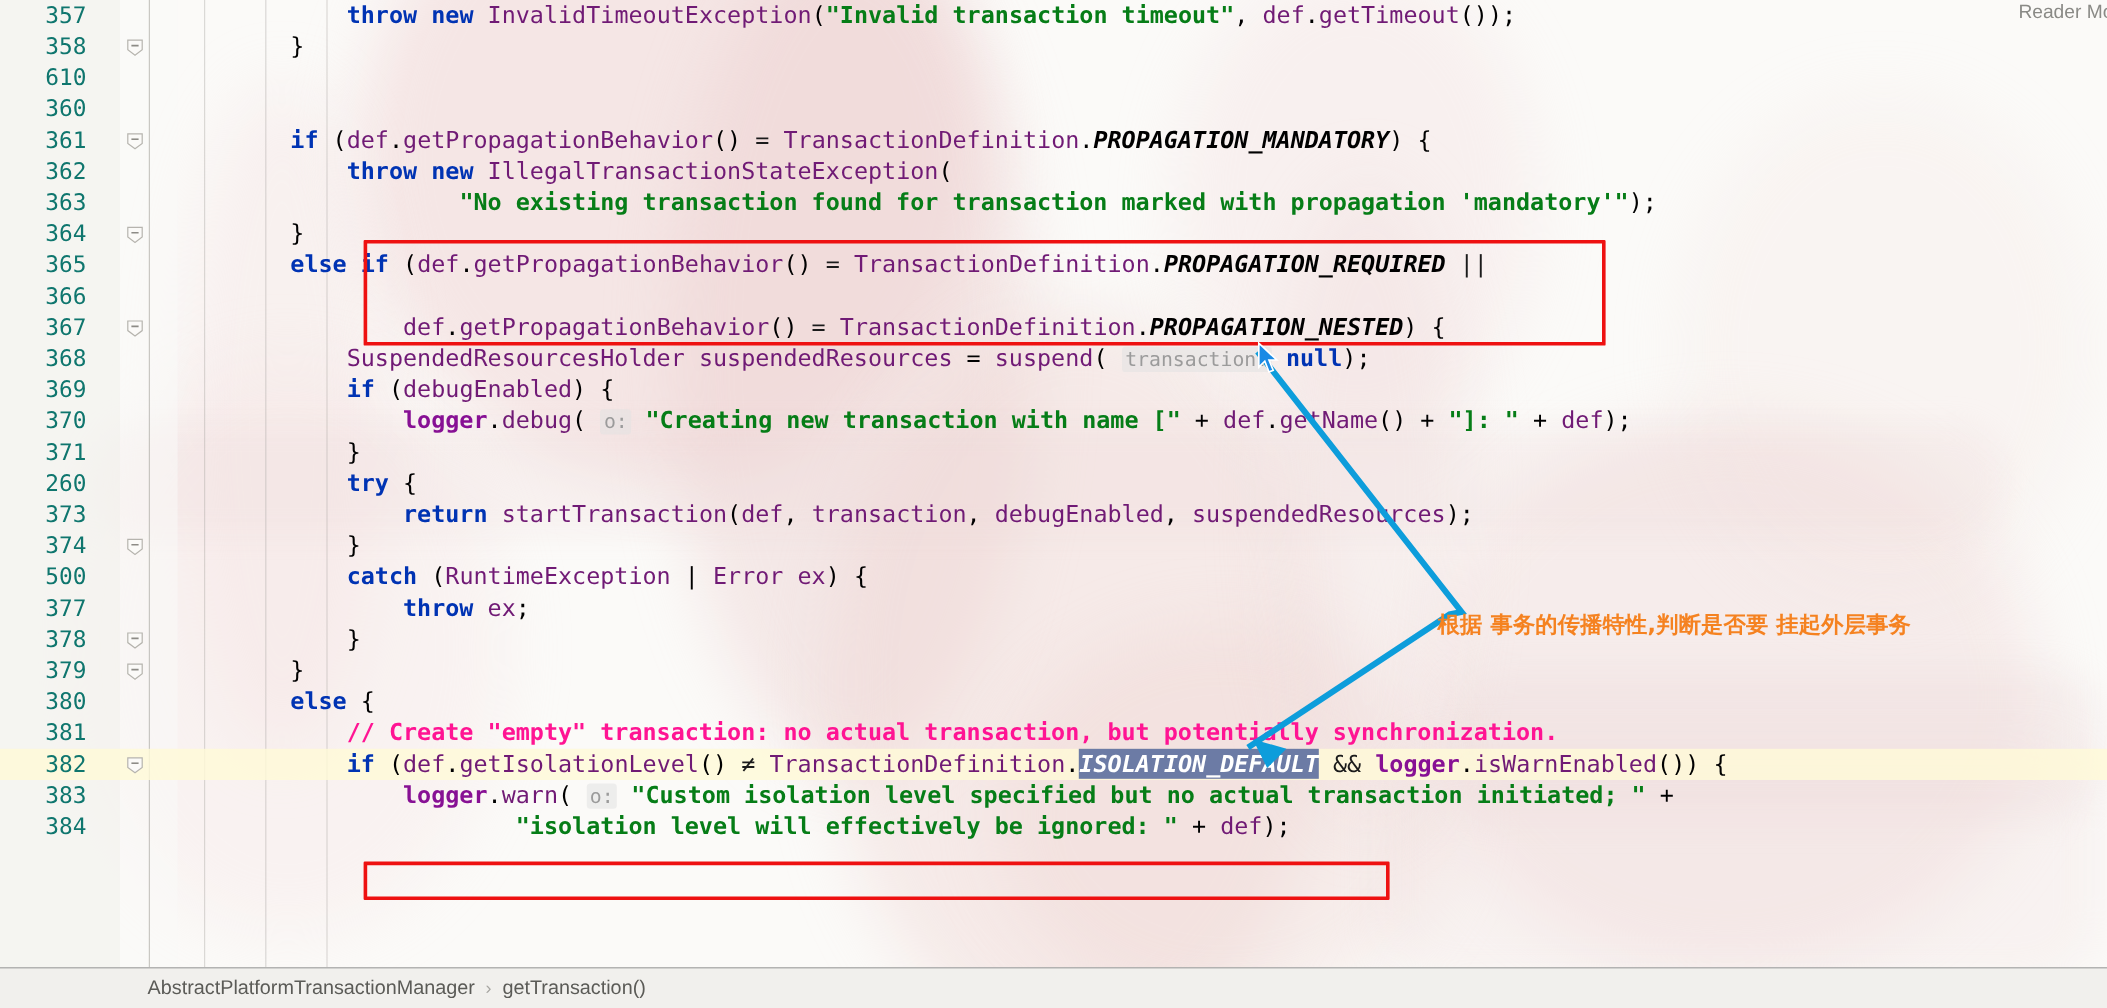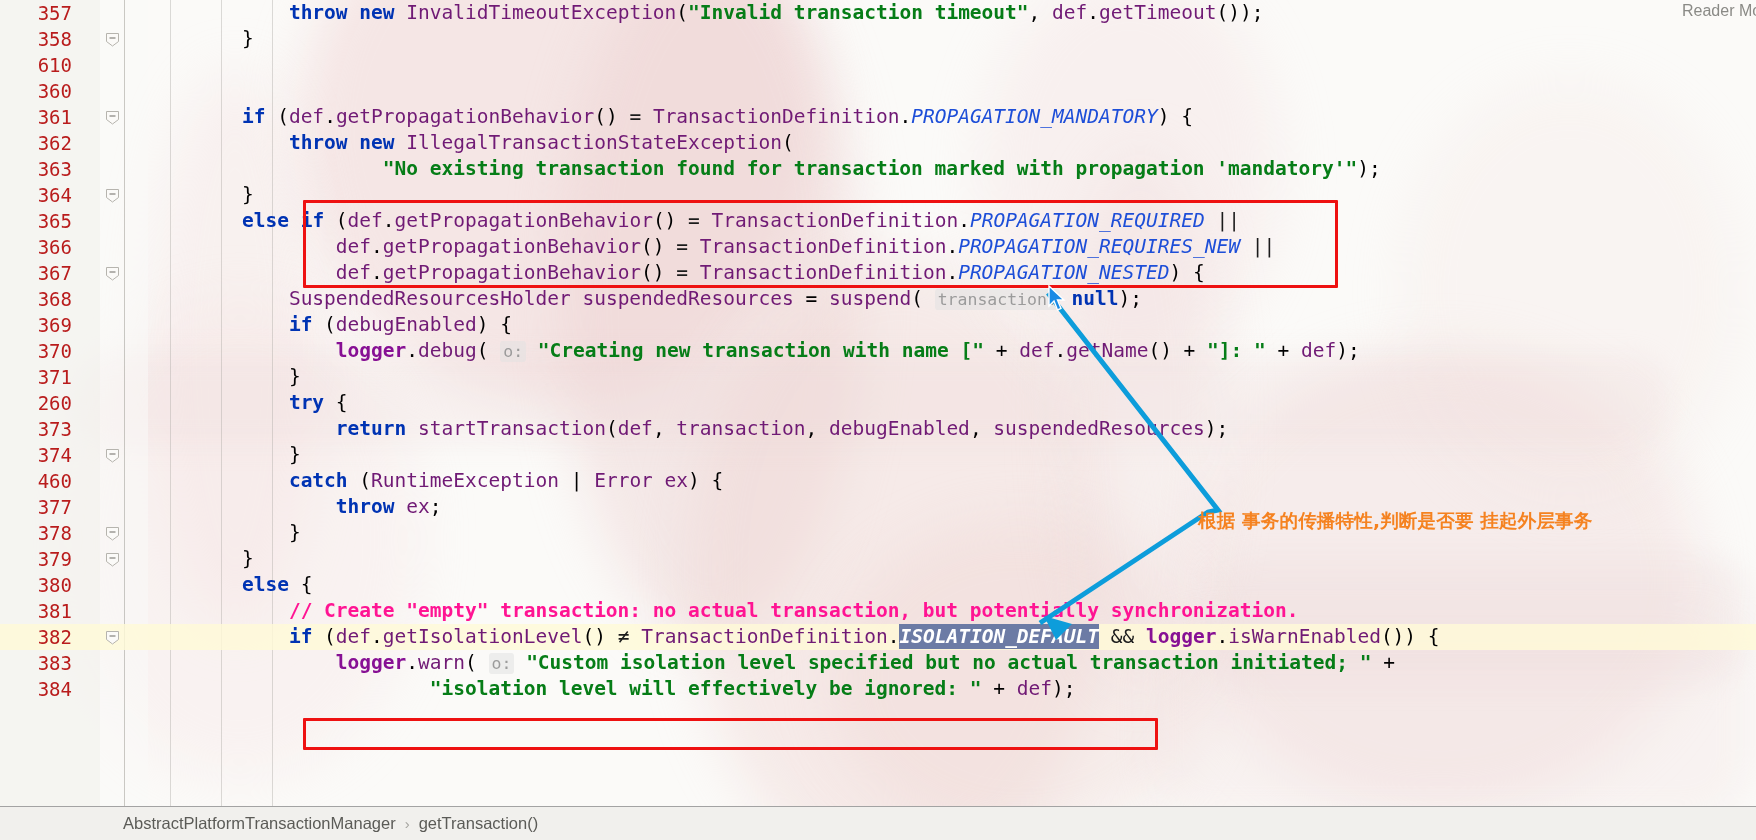--- a/index.html
+++ b/index.html
@@ -95,21 +95,21 @@
     left: 0; top: 0;
     width: 1756px; height: 26px;
     background: rgba(255,250,215,0.80);
     z-index: -1;
   }
   .lineno {
     position: absolute;
     left: 0; top: 0;
     width: 72px;
     text-align: right;
-    color: #b91c1c;
+    color: #0f766e;
     font-family: "DejaVu Sans Mono", "Liberation Mono", monospace;
     font-size: 19px;
   }
   .code {
     position: absolute;
     left: 148px; top: 0;
   }
 
   
   .fold-marker {
@@ -118,21 +118,21 @@
     width: 15px; height: 15px;
     top: 6px;
   }
   .fold-marker svg { display: block; }
 
   
   .kw      { color: #0033b3; font-weight: bold; text-align: right; }
   .ident   { color: #701a75; }
   .str     { color: #067d17; font-weight: bold; }
   .cmt     { color: #ff1493; font-weight: bold; }
-  .stat    { color: #1d4ed8; font-style: italic; font-weight: normal; }
+  .stat    { color: #000000; font-style: italic; font-weight: bold; }
   .fld     { color: #871094; font-weight: bold; }
   .op      { color: #1b1b1b; }
   .hintbg  {
     background: rgba(226,226,226,0.55);
     border-radius: 3px;
     padding: 1px 3px;
     color: #9b9b9b;
     font-size: 16.5px;
   }
   .selbox {
@@ -261,36 +261,36 @@
               <path d="M1.5,1.5 H13.5 V9.5 L7.5,14 L1.5,9.5 Z" fill="#fbfaf8" stroke="#b6b4ae" stroke-width="1"></path>
               <line x1="4.5" y1="6" x2="10.5" y2="6" stroke="#8d8b86" stroke-width="1.3"></line>
             </svg></span><span class="code">        <span class="kw">if</span> (<span class="ident">def</span>.<span class="ident">getPropagationBehavior</span>() <span class="op">=</span> <span class="ident">TransactionDefinition</span>.<span class="stat">PROPAGATION_MANDATORY</span>) {</span></div>
         <div class="row"><span class="lineno">362</span><span class="code">            <span class="kw">throw</span> <span class="kw">new</span> <span class="ident">IllegalTransactionStateException</span>(</span></div>
         <div class="row"><span class="lineno">363</span><span class="code">                    <span class="str">"No existing transaction found for transaction marked with propagation 'mandatory'"</span>);</span></div>
         <div class="row"><span class="lineno">364</span><span class="fold-marker"><svg width="15" height="15" viewBox="0 0 15 15">
               <path d="M1.5,1.5 H13.5 V9.5 L7.5,14 L1.5,9.5 Z" fill="#fbfaf8" stroke="#b6b4ae" stroke-width="1"></path>
               <line x1="4.5" y1="6" x2="10.5" y2="6" stroke="#8d8b86" stroke-width="1.3"></line>
             </svg></span><span class="code">        }</span></div>
         <div class="row"><span class="lineno">365</span><span class="code">        <span class="kw">else</span> <span class="kw">if</span> (<span class="ident">def</span>.<span class="ident">getPropagationBehavior</span>() <span class="op">=</span> <span class="ident">TransactionDefinition</span>.<span class="stat">PROPAGATION_REQUIRED</span> <span class="op">||</span></span></div>
-        <div class="row"><span class="lineno">366</span><span class="code">                <span class="ident">def</span>.<span class="ident">getPropagationBehavior</span>() <span class="op">=</span> <span class="ident">TransactionDefinition</span>.<span class="stat">PROPAGATION_REQUIRES_NEW</span> <span class="op">||</span></span></div>
+        <div class="row"><span class="lineno">366</span></div>
         <div class="row"><span class="lineno">367</span><span class="fold-marker"><svg width="15" height="15" viewBox="0 0 15 15">
               <path d="M1.5,1.5 H13.5 V9.5 L7.5,14 L1.5,9.5 Z" fill="#fbfaf8" stroke="#b6b4ae" stroke-width="1"></path>
               <line x1="4.5" y1="6" x2="10.5" y2="6" stroke="#8d8b86" stroke-width="1.3"></line>
             </svg></span><span class="code">                <span class="ident">def</span>.<span class="ident">getPropagationBehavior</span>() <span class="op">=</span> <span class="ident">TransactionDefinition</span>.<span class="stat">PROPAGATION_NESTED</span>) {</span></div>
         <div class="row"><span class="lineno">368</span><span class="code">            <span class="ident">SuspendedResourcesHolder</span> <span class="ident">suspendedResources</span> = <span class="ident">suspend</span>( <span class="hintbg">transaction:</span> <span class="kw">null</span>);</span></div>
         <div class="row"><span class="lineno">369</span><span class="code">            <span class="kw">if</span> (<span class="ident">debugEnabled</span>) {</span></div>
         <div class="row"><span class="lineno">370</span><span class="code">                <span class="fld">logger</span>.<span class="ident">debug</span>( <span class="hintbg">o:</span> <span class="str">"Creating new transaction with name ["</span> + <span class="ident">def</span>.<span class="ident">getName</span>() + <span class="str">"]: "</span> + <span class="ident">def</span>);</span></div>
         <div class="row"><span class="lineno">371</span><span class="code">            }</span></div>
         <div class="row"><span class="lineno">260</span><span class="code">            <span class="kw">try</span> {</span></div>
         <div class="row"><span class="lineno">373</span><span class="code">                <span class="kw">return</span> <span class="ident">startTransaction</span>(<span class="ident">def</span>, <span class="ident">transaction</span>, <span class="ident">debugEnabled</span>, <span class="ident">suspendedResources</span>);</span></div>
         <div class="row"><span class="lineno">374</span><span class="fold-marker"><svg width="15" height="15" viewBox="0 0 15 15">
               <path d="M1.5,1.5 H13.5 V9.5 L7.5,14 L1.5,9.5 Z" fill="#fbfaf8" stroke="#b6b4ae" stroke-width="1"></path>
               <line x1="4.5" y1="6" x2="10.5" y2="6" stroke="#8d8b86" stroke-width="1.3"></line>
             </svg></span><span class="code">            }</span></div>
-        <div class="row"><span class="lineno">460</span><span class="code">            <span class="kw">catch</span> (<span class="ident">RuntimeException</span> | <span class="ident">Error</span> <span class="ident">ex</span>) {</span></div>
+        <div class="row"><span class="lineno">500</span><span class="code">            <span class="kw">catch</span> (<span class="ident">RuntimeException</span> | <span class="ident">Error</span> <span class="ident">ex</span>) {</span></div>
         <div class="row"><span class="lineno">377</span><span class="code">                <span class="kw">throw</span> <span class="ident">ex</span>;</span></div>
         <div class="row"><span class="lineno">378</span><span class="fold-marker"><svg width="15" height="15" viewBox="0 0 15 15">
               <path d="M1.5,1.5 H13.5 V9.5 L7.5,14 L1.5,9.5 Z" fill="#fbfaf8" stroke="#b6b4ae" stroke-width="1"></path>
               <line x1="4.5" y1="6" x2="10.5" y2="6" stroke="#8d8b86" stroke-width="1.3"></line>
             </svg></span><span class="code">            }</span></div>
         <div class="row"><span class="lineno">379</span><span class="fold-marker"><svg width="15" height="15" viewBox="0 0 15 15">
               <path d="M1.5,1.5 H13.5 V9.5 L7.5,14 L1.5,9.5 Z" fill="#fbfaf8" stroke="#b6b4ae" stroke-width="1"></path>
               <line x1="4.5" y1="6" x2="10.5" y2="6" stroke="#8d8b86" stroke-width="1.3"></line>
             </svg></span><span class="code">        }</span></div>
         <div class="row"><span class="lineno">380</span><span class="code">        <span class="kw">else</span> {</span></div>

